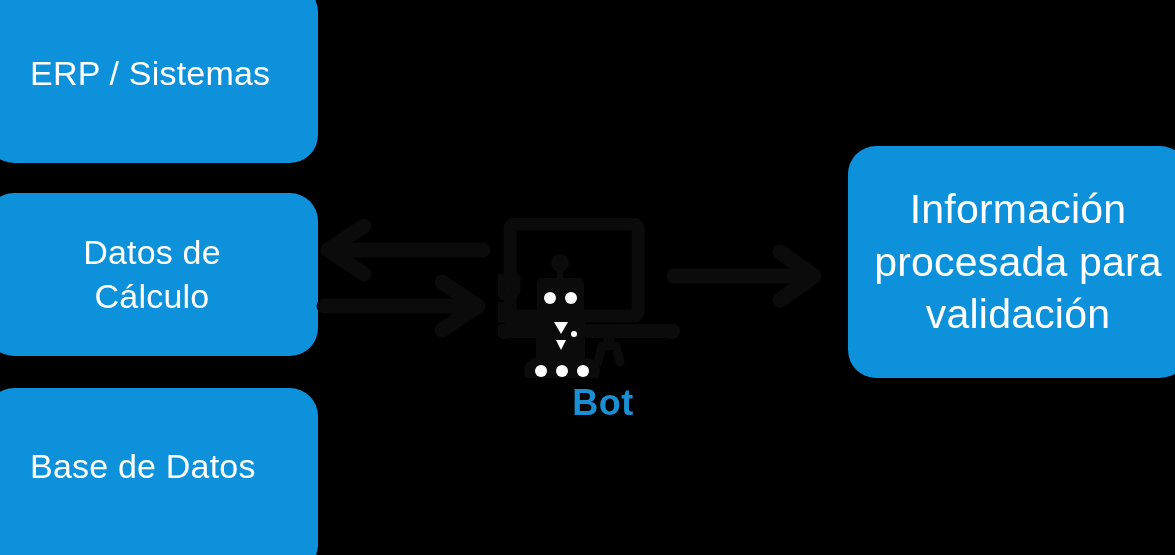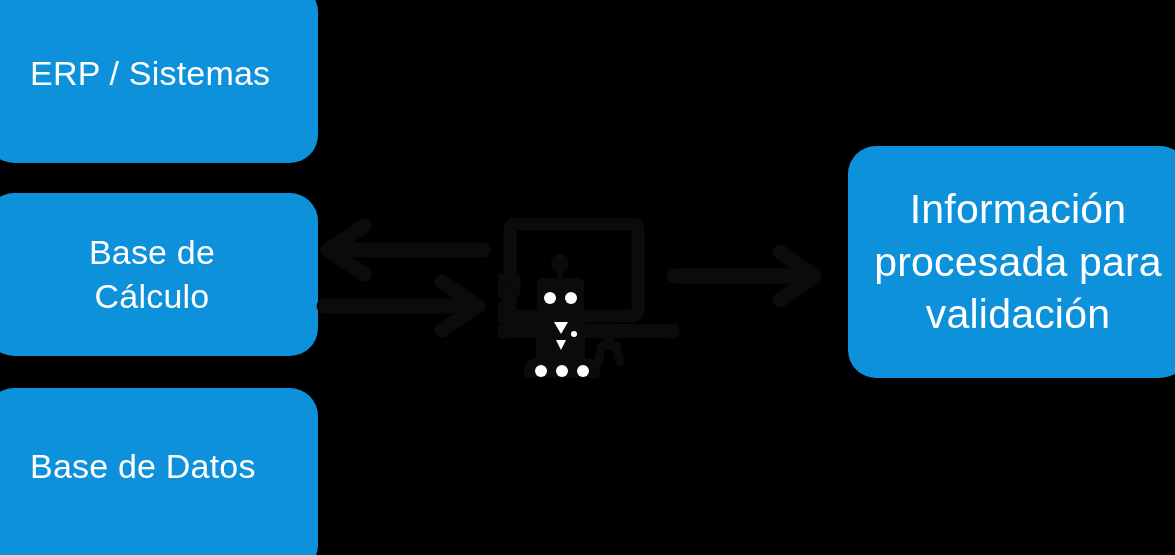--- a/index.html
+++ b/index.html
@@ -77,21 +77,21 @@
 </head>
 <body>
 
 <div id="canvas">
 
   <div class="node-box" id="box-erp">
     <span class="node-label">ERP / Sistemas</span>
   </div>
 
   <div class="node-box" id="box-hojas">
-    <span class="node-label">Base de
+    <span class="node-label">Datos de
 Cálculo</span>
   </div>
 
   <div class="node-box" id="box-basedatos">
     <span class="node-label">Base de Datos</span>
   </div>
 
   <svg class="arrow-svg" id="arrow-bot-to-sources" width="170" height="56" viewBox="0 0 170 56">
     <g fill="none" stroke="#0B0B0B" stroke-width="15" stroke-linecap="round" stroke-linejoin="round">
       <line x1="165" y1="28" x2="16" y2="28"></line>
@@ -142,20 +142,21 @@
     <path d="M87 112 h24 v12" fill="none" stroke="#0B0B0B" stroke-width="11"></path>
     <path d="M104 128 l-4 16 M118 128 l4 16" stroke="#0B0B0B" stroke-width="9" stroke-linecap="round"></path>
     <path d="M104 124 h14 v8 h-14 z" fill="#0B0B0B"></path>
 
     <rect x="26" y="140" width="76" height="26" rx="13" ry="13" fill="#0B0B0B"></rect>
     <circle cx="43" cy="153" r="6" fill="#ffffff"></circle>
     <circle cx="64" cy="153" r="6" fill="#ffffff"></circle>
     <circle cx="85" cy="153" r="6" fill="#ffffff"></circle>
   </svg>
 
+  <div id="bot-caption">Bot</div>
 
   <div class="node-box" id="box-output">
     <span class="node-label">Información
 procesada para
 validación</span>
   </div>
 
 </div>
 
 </body></html>

